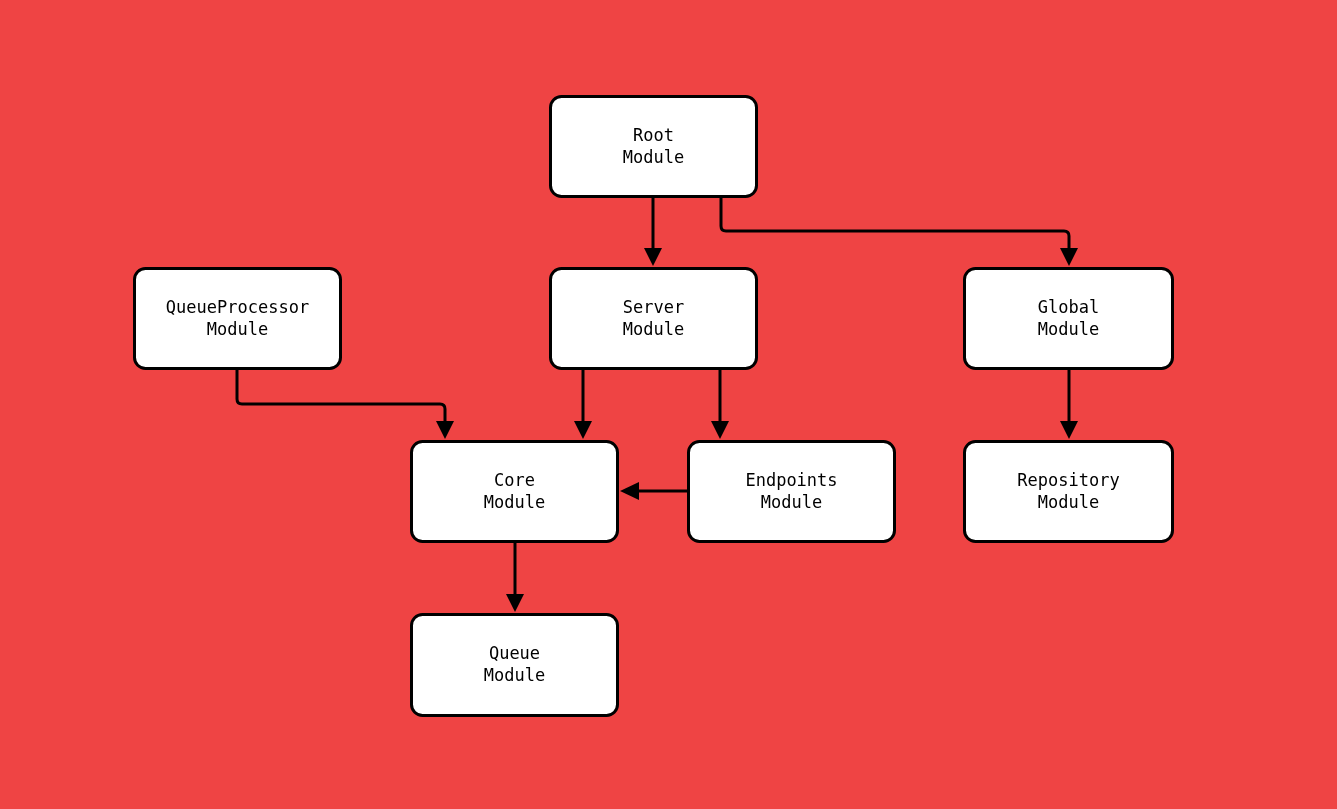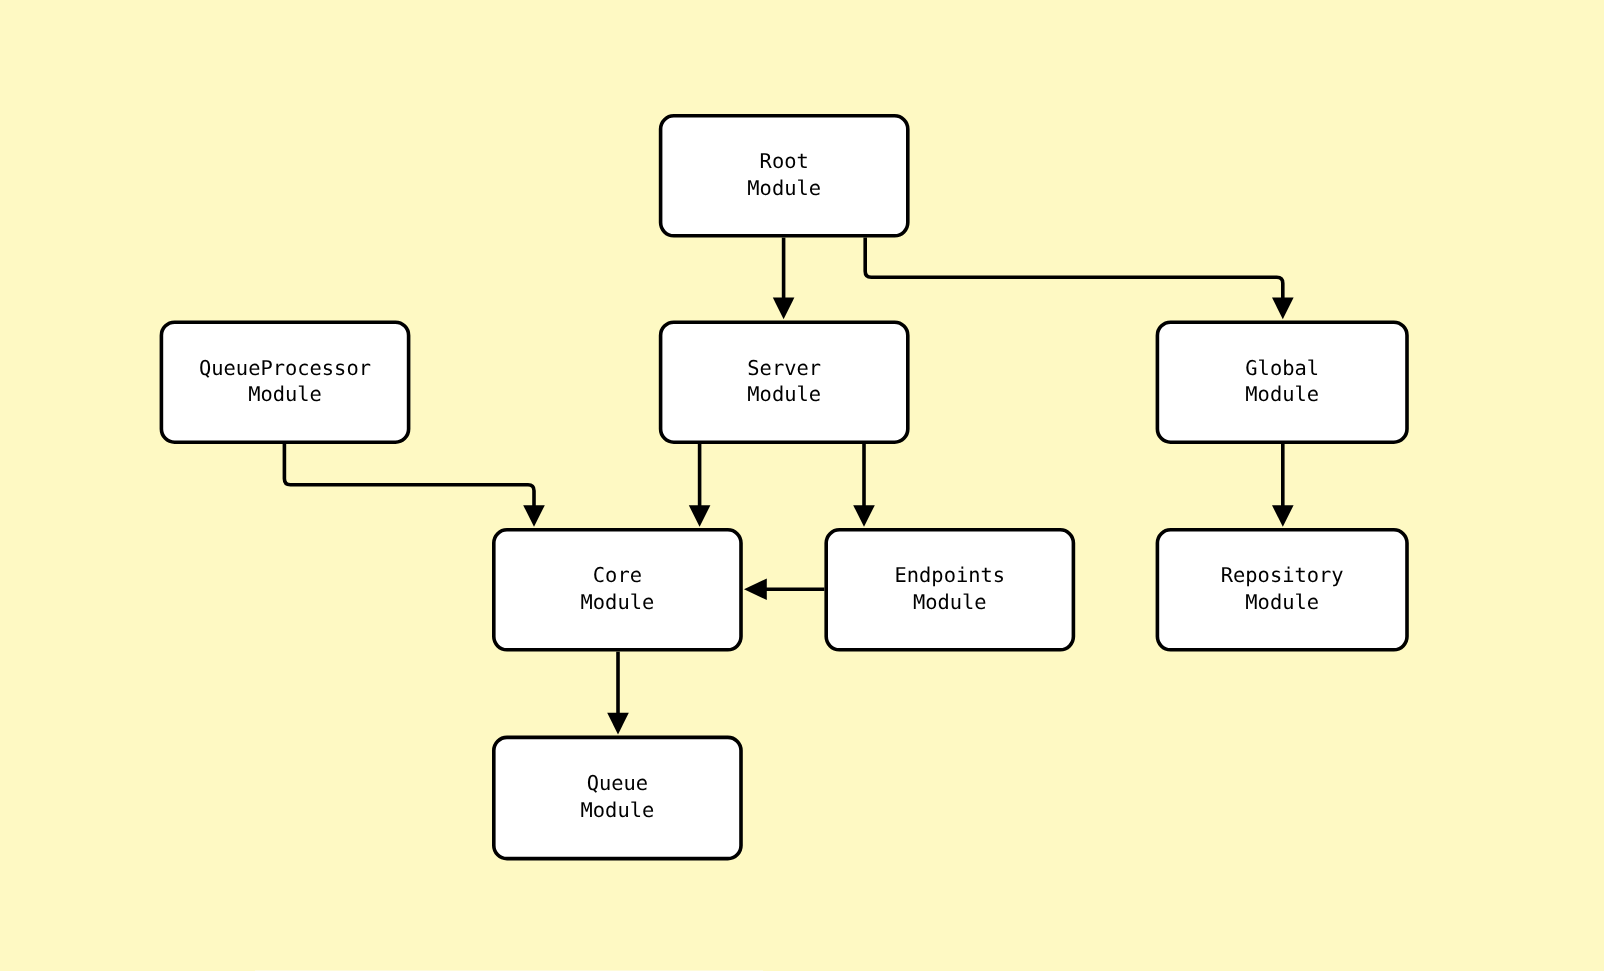--- a/index.html
+++ b/index.html
@@ -10,21 +10,21 @@
   body {
     width: 1337px;
     height: 809px;
     font-family: "DejaVu Sans Mono", monospace;
     overflow: hidden;
   }
   #diagram-root {
     position: relative;
     width: 1337px;
     height: 809px;
-    background: #fef9c3;
+    background: #ef4444;
   }
   svg#module-graph {
     display: block;
     width: 1337px;
     height: 809px;
   }
   .node-box {
     fill: #ffffff;
     stroke: #000000;
     stroke-width: 3;

